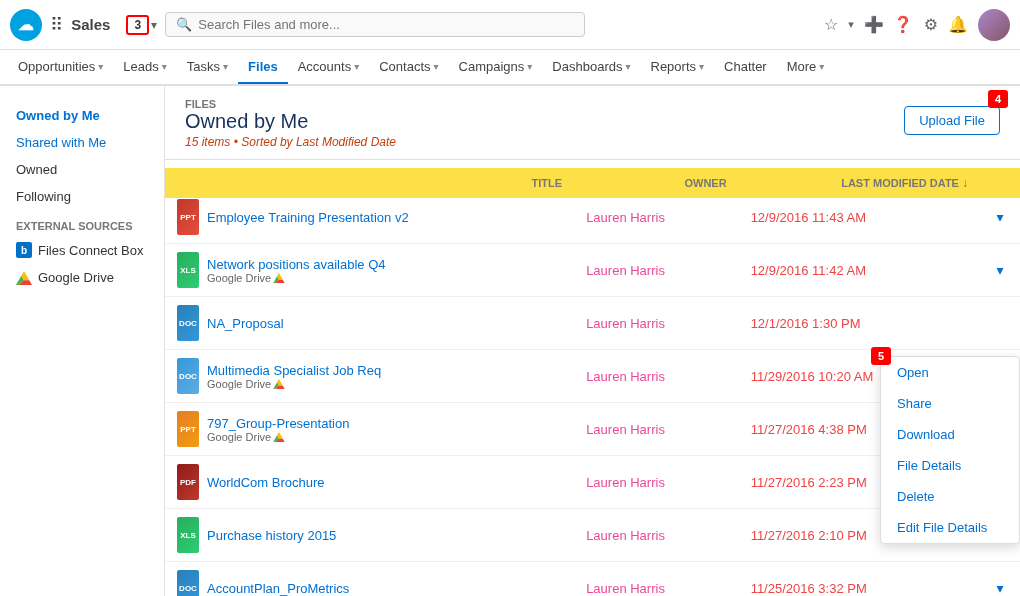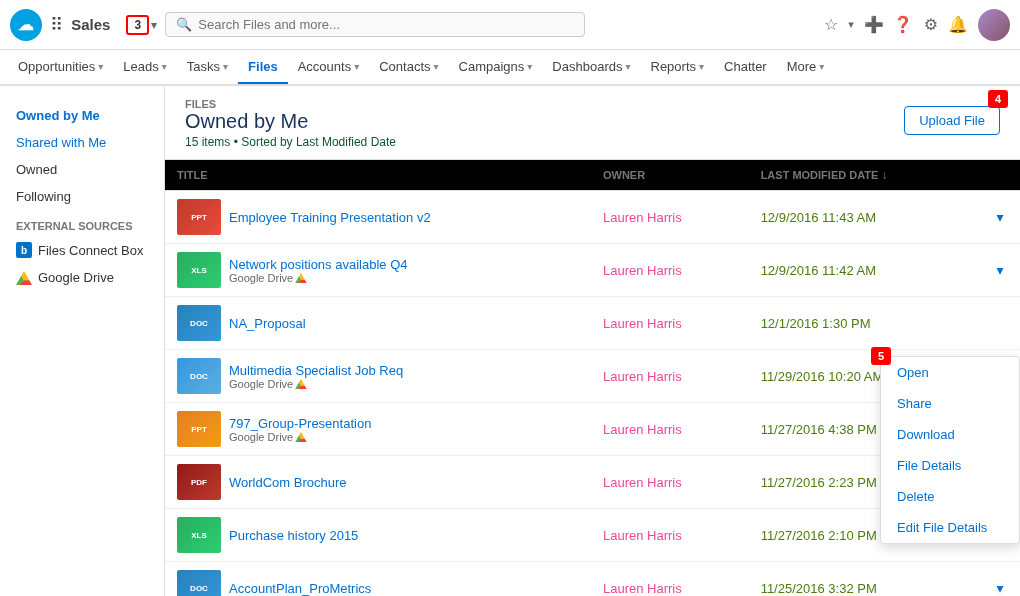--- a/index.html
+++ b/index.html
@@ -78,48 +78,48 @@
 
     
     .content { flex: 1; background: #fff; overflow: hidden; display: flex; flex-direction: column; }
     .content-header {
       padding: 12px 20px 0; border-bottom: 1px solid #e0e0e0;
       display: flex; justify-content: space-between; align-items: flex-start;
     }
     .content-header-left {}
     .files-label { font-size: 11px; color: #777; text-transform: uppercase; font-weight: 600; }
     .page-title { font-size: 20px; font-weight: 300; color: #16325c; }
-    .subtitle { font-size: 12px; color: #14532d; margin-top: 2px; padding-bottom: 10px; }
+    .subtitle { font-size: 12px; color: #c2410c; margin-top: 2px; padding-bottom: 10px; font-style: italic; }
     .upload-btn {
       background: #fff; border: 1px solid #0070d2; color: #0070d2;
       border-radius: 4px; padding: 6px 14px; cursor: pointer; font-size: 13px;
       margin-top: 8px; white-space: nowrap;
     }
 
     
     .table-container { flex: 1; overflow-y: auto; }
     table { width: 100%; border-collapse: collapse; }
     thead tr { border-bottom: 1px solid #e0e0e0; }
     th {
-      padding: 8px 12px; text-align: left; font-size: 11px; font-weight: 700;
-      color: #777; text-transform: uppercase; background: #000000; position: sticky; top: 0;
+      padding: 8px 12px; text-align: right; font-size: 11px; font-weight: 700;
+      color: #777; text-transform: uppercase; background: #fde047; position: sticky; top: 8px;
     }
     tbody tr { border-bottom: 1px solid #f0f0f0; }
     td { padding: 8px 12px; vertical-align: middle; }
     .file-cell { display: flex; align-items: center; gap: 8px; }
     .file-icon {
-      width: 44px; height: 36px; border-radius: 2px;
+      width: 22px; height: 36px; border-radius: 2px;
       display: flex; align-items: center; justify-content: center;
       font-size: 8px; font-weight: 800; color: white; flex-shrink: 0;
     }
     .file-title-group {}
     .file-name { color: #0070d2; font-size: 13px; cursor: pointer; }
     .file-sub { font-size: 11px; color: #666; display: flex; align-items: center; gap: 3px; }
     .owner-link { color: #ec4899; cursor: pointer; }
-    .date-cell { color: #4d7c0f; font-size: 13px; }
+    .date-cell { color: #ef4444; font-size: 13px; }
     .sort-icon { font-size: 12px; }
 
     
     .dropdown-menu {
       position: absolute; right: 20px; background: #fff;
       border: 1px solid #ddd; border-radius: 4px; box-shadow: 0 4px 12px rgba(0,0,0,0.15);
       z-index: 100; min-width: 140px;
     }
     .dropdown-menu-item {
       padding: 8px 16px; color: #0070d2; font-size: 13px; cursor: pointer;

